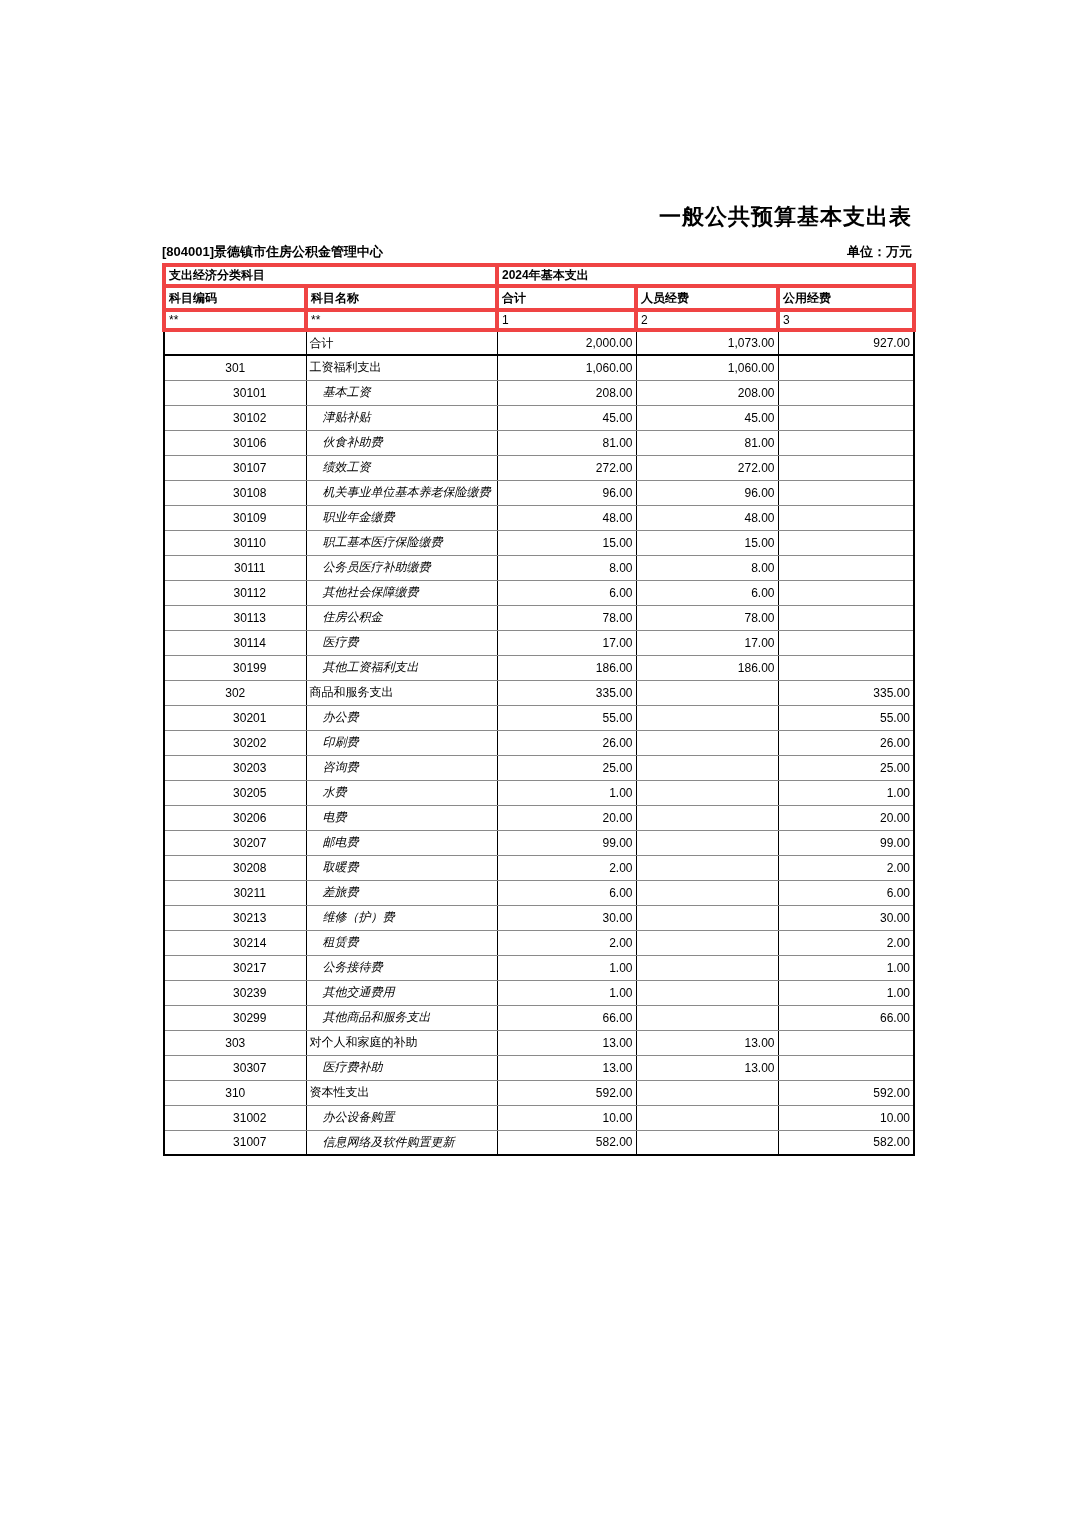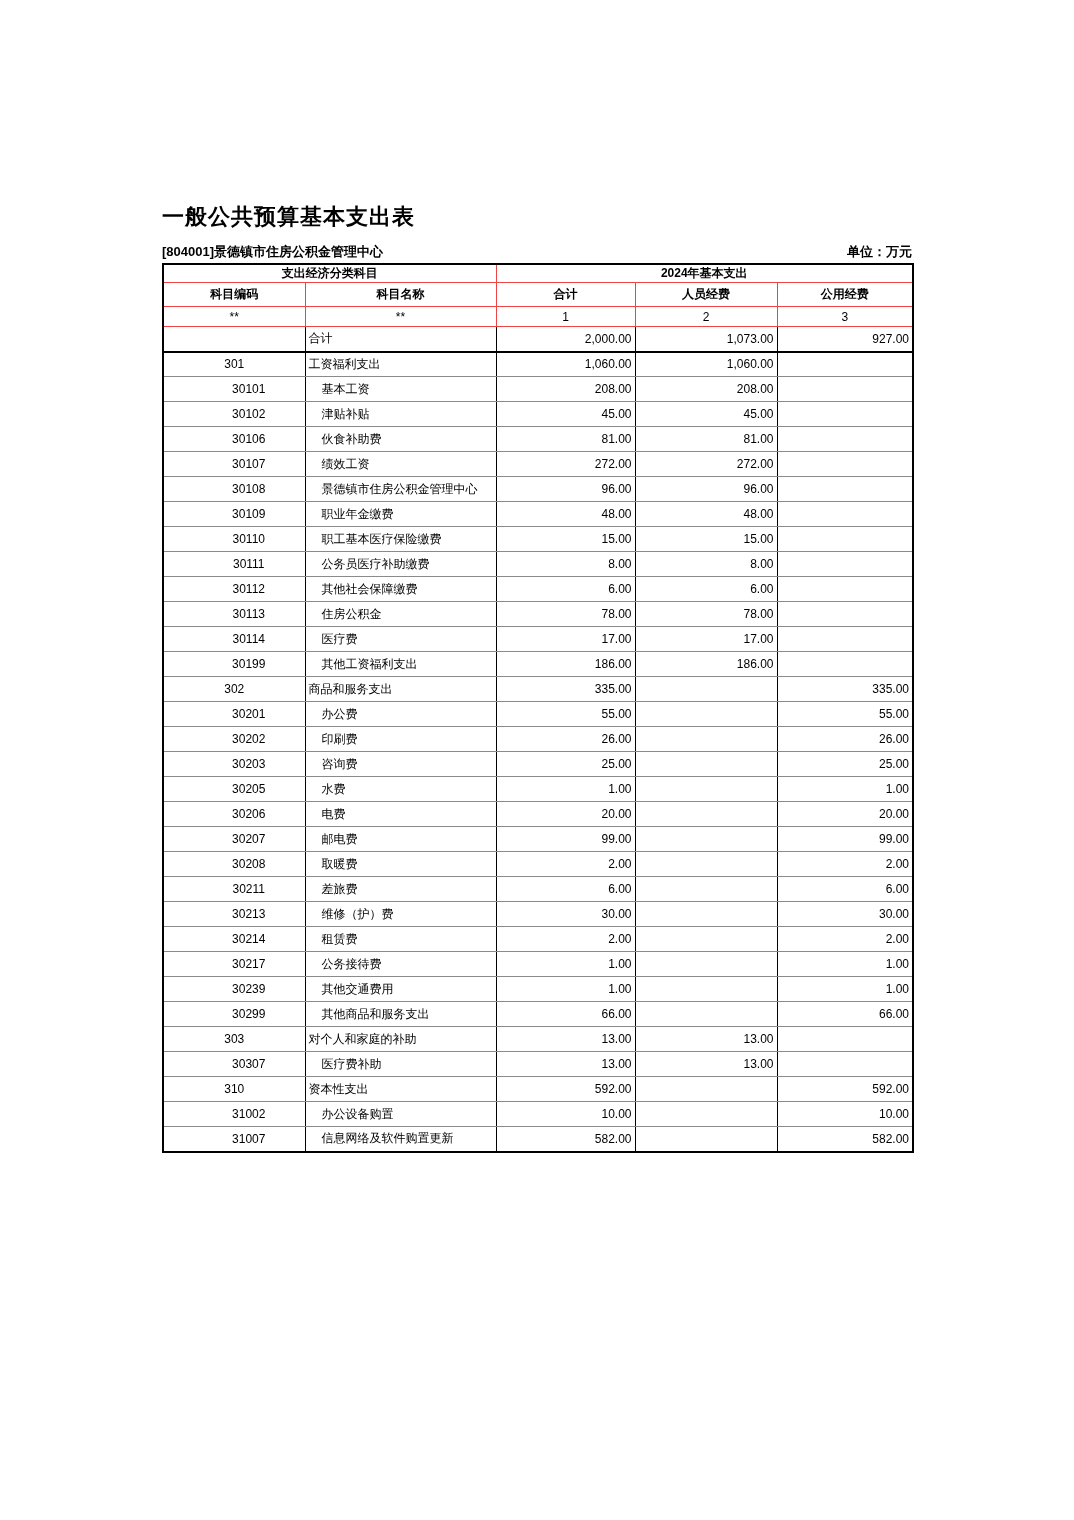--- a/index.html
+++ b/index.html
@@ -16,21 +16,21 @@
   }
   .page {
     width: 750px;
     margin: 0 auto;
     padding-top: 204px;
   }
   .doc-title {
     font-family: "Liberation Serif", "DejaVu Serif", serif;
     font-size: 22px;
     font-weight: bold;
-    text-align: left;
+    text-align: right;
     letter-spacing: 1px;
     margin: 0 0 14px 0;
     line-height: 26px;
   }
   .meta-row {
     display: flex;
     justify-content: space-between;
     align-items: center;
     font-size: 13px;
     font-weight: bold;
@@ -43,40 +43,40 @@
     width: 750px;
     border: 2px solid #000;
     font-size: 12px;
   }
   table.budget th, table.budget td {
     overflow: hidden;
     white-space: nowrap;
     padding: 0 3px;
   }
   thead th {
-    border: 1px solid #ef4444;
+    border: 4px solid #ef4444;
     font-weight: bold;
-    text-align: center;
+    text-align: left;
   }
   thead tr.h1 { height: 17px; }
   thead tr.h2 { height: 24px; margin-left: 36px; }
   thead tr.h3 { height: 20px; font-weight: normal; }
   thead tr.h3 th { font-weight: normal; }
   tbody tr { height: 25px; }
   tbody td {
     border-left: 1px solid #000;
     border-right: 1px solid #000;
     border-top: 1px solid #8a8a8a;
     border-bottom: 1px solid #8a8a8a;
   }
   tbody tr.totals-row td { border-bottom: 2px solid #000; }
   td.code { text-align: center; padding-left: 4px; }
   td.name { text-align: left; padding-left: 4px; }
   td.lvl1.code { padding-left: 32px; }
-  td.lvl1.name { padding-left: 16px; }
+  td.lvl1.name { padding-left: 16px; font-style: italic; }
   td.num { text-align: right; padding-right: 5px; }
 </style>
 </head>
 <body>
 
 <div class="page">
 
   <h1 class="doc-title">一般公共预算基本支出表</h1>
 
   <div class="meta-row">
@@ -150,21 +150,21 @@
         </tr>
         <tr>
           <td class="code lvl1">30107</td>
           <td class="name lvl1">绩效工资</td>
           <td class="num">272.00</td>
           <td class="num">272.00</td>
           <td class="num"></td>
         </tr>
         <tr>
           <td class="code lvl1">30108</td>
-          <td class="name lvl1">景德镇市住房公积金管理中心</td>
+          <td class="name lvl1">机关事业单位基本养老保险缴费</td>
           <td class="num">96.00</td>
           <td class="num">96.00</td>
           <td class="num"></td>
         </tr>
         <tr>
           <td class="code lvl1">30109</td>
           <td class="name lvl1">职业年金缴费</td>
           <td class="num">48.00</td>
           <td class="num">48.00</td>
           <td class="num"></td>

